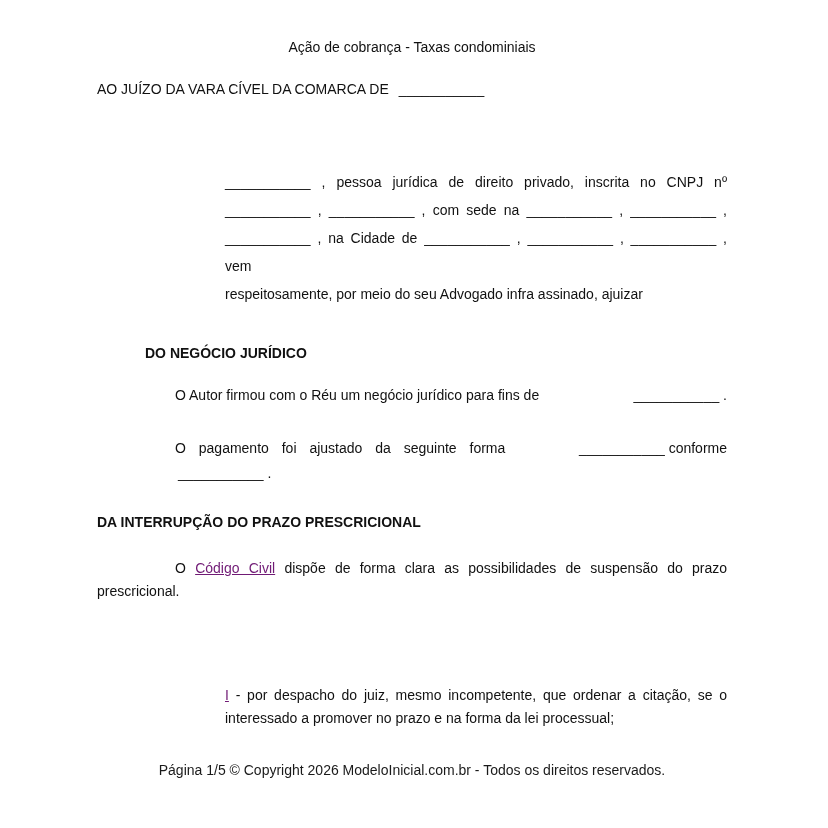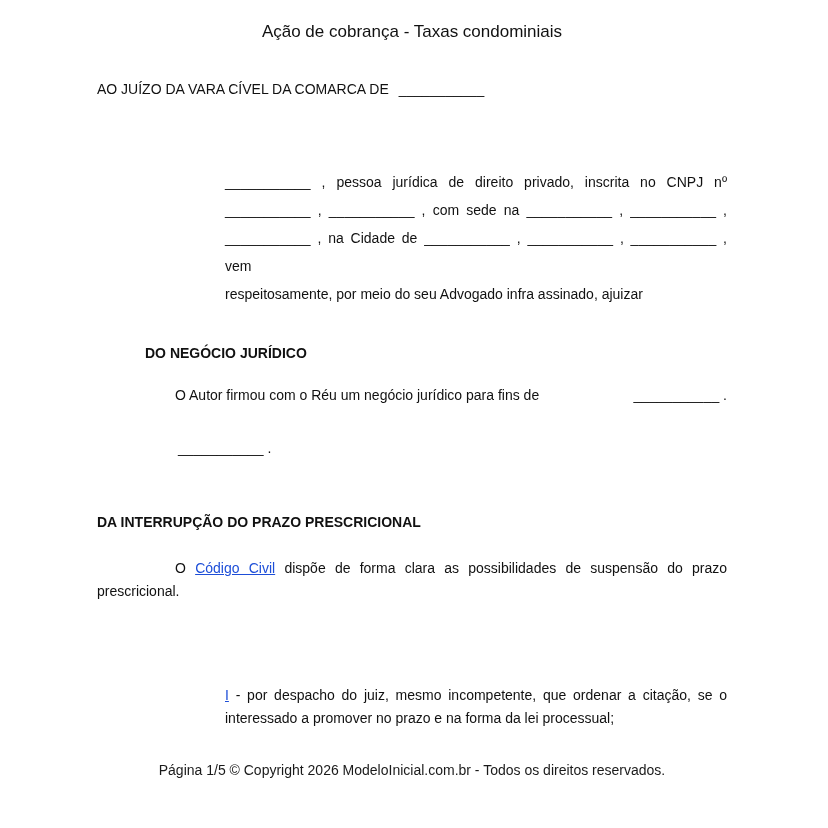--- a/index.html
+++ b/index.html
@@ -15,23 +15,23 @@
     color: #111111;
     overflow: hidden;
   }
   .abs { position: absolute; left: 97px; width: 630px; }
   .indented { left: 225px; width: 502px; }
   .center { text-align: center; }
   .bold { font-weight: bold; }
   .just { text-align: justify; text-align-last: justify; text-justify: inter-word; }
   .flexline { display: flex; justify-content: space-between; align-items: baseline; }
   .nowrap { white-space: nowrap; }
-  a.doc-link { color: #1d4ed8; text-decoration: underline; cursor: pointer; }
+  a.doc-link { color: #701a75; text-decoration: underline; cursor: pointer; }
 
-  .title-block   { top: 22px; font-size: 17px; }
+  .title-block   { top: 39px; font-size: 14px; }
   .court-block   { top: 78px; line-height: 23px; }
   .court-blank   { margin-left: 10px; }
   .intro-block   { top: 168px; line-height: 28px; }
   .acao-block    { top: 301px; line-height: 20px; }
   .h-negocio     { top: 343px; line-height: 20px; padding-left: 48px; }
   .autor-block   { top: 383px; line-height: 25px; padding-left: 78px; }
   .pagto-block   { top: 436px; line-height: 25px; }
   .pagto-l1      { padding-left: 78px; }
   .pagto-l1 .stretch { word-spacing: 9px; }
   .pagto-l2      { padding-left: 81px; }
@@ -60,20 +60,24 @@
 
 
   <div class="abs h-negocio bold">DO NEGÓCIO JURÍDICO</div>
 
   <div class="abs autor-block flexline">
     <span>O Autor firmou com o Réu um negócio jurídico para fins de</span>
     <span class="nowrap">___________ .</span>
   </div>
 
   <div class="abs pagto-block">
+    <div class="flexline pagto-l1">
+      <span class="stretch">O pagamento foi ajustado da seguinte forma</span>
+      <span class="nowrap">___________ conforme</span>
+    </div>
     <div class="pagto-l2">___________ .</div>
   </div>
 
   <div class="abs h-interrupcao bold">DA INTERRUPÇÃO DO PRAZO PRESCRICIONAL</div>
 
   <div class="abs codigo-block">
     <div class="just codigo-l1"><span>O</span> <a class="doc-link">Código Civil</a> <span>dispõe de forma clara as possibilidades de suspensão do prazo</span></div>
     <div>prescricional.</div>
   </div>
 

